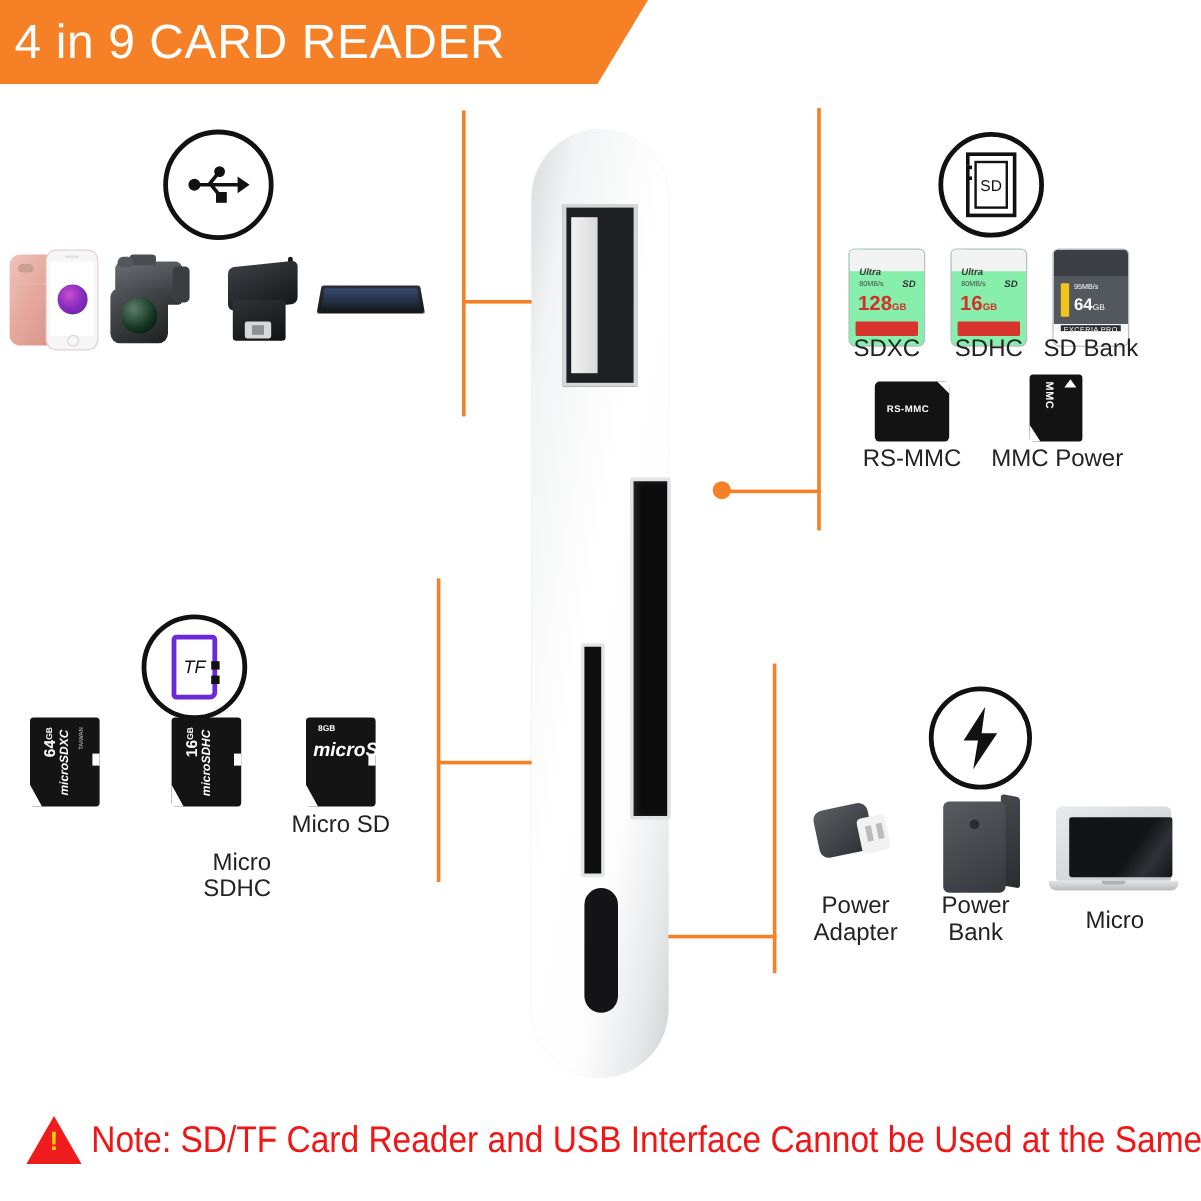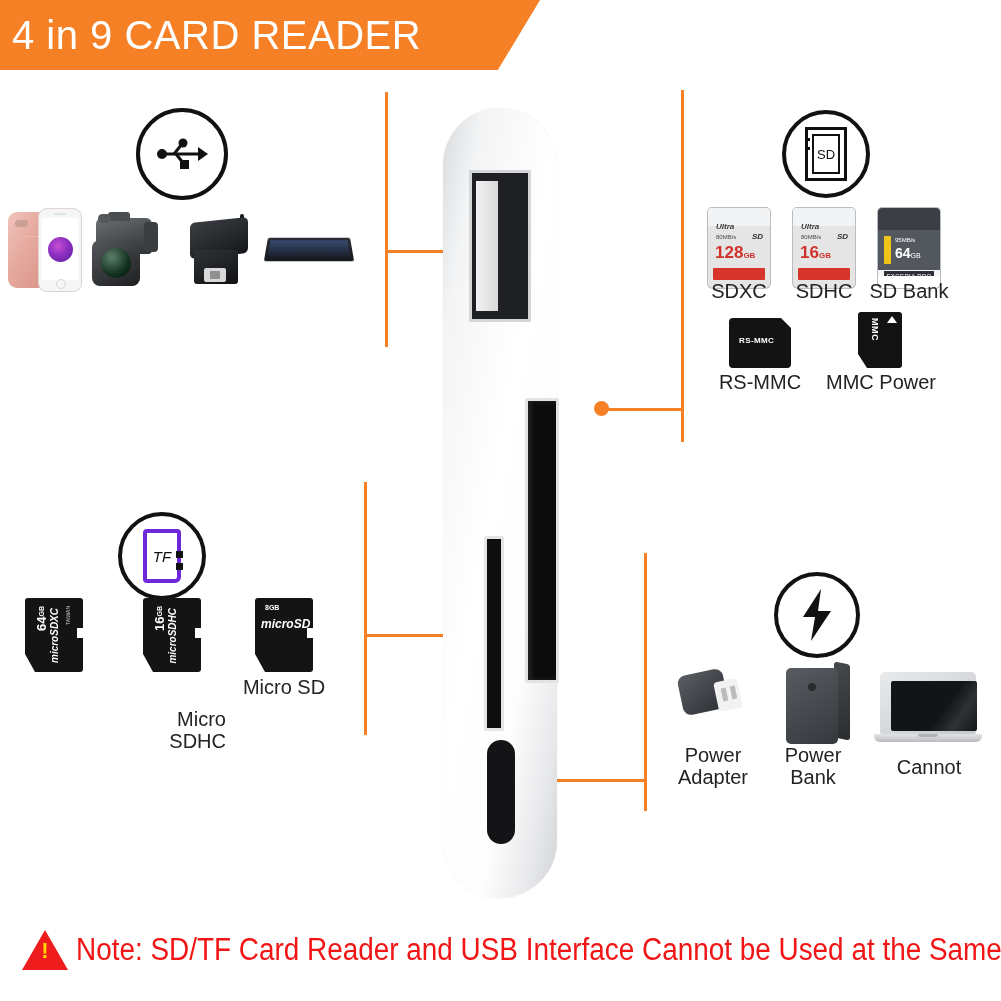--- a/index.html
+++ b/index.html
@@ -52,21 +52,21 @@
     font-size:20px;
     text-align:center;
     line-height:1.12;
     white-space:pre-line;
   }
 
   
   .sdcard{
     position:relative;
     width:62px;height:80px;
-    background:#e5e5e5;
+    background:#86efac;
     border-radius:4px 4px 5px 5px;
     box-sizing:border-box;
     overflow:hidden;
     box-shadow:0 0 0 1px #b9bcc0;
   }
   .sdcard:before{ 
     content:"";position:absolute;left:0;top:0;
     border-left:11px solid #ffffff;
     border-bottom:11px solid transparent;
   }
@@ -124,21 +124,21 @@
   .msd .brand{
     position:absolute;left:24px;top:10px;color:#fff;font-size:10px;font-weight:bold;
     writing-mode:vertical-rl;transform:rotate(180deg);font-style:italic;
   }
   .msd .fine{
     position:absolute;left:40px;top:8px;color:#cfcfcf;font-size:5px;
     writing-mode:vertical-rl;transform:rotate(180deg);
   }
   
   .msd.h .capH{position:absolute;left:10px;top:6px;color:#fff;font-size:7px;font-weight:bold;}
-  .msd.h .brandH{position:absolute;left:6px;top:20px;color:#fff;font-size:12px;font-weight:bold;font-style:italic;line-height:1;}
+  .msd.h .brandH{position:absolute;left:6px;top:20px;color:#fff;font-size:16px;font-weight:bold;font-style:italic;line-height:1;}
 
   
   #device-body{
     left:443px;top:108px;width:114px;height:790px;
     border-radius:57px;
     background:
       linear-gradient(100deg,#d9dadc 0%,#f3f4f5 16%,#ffffff 46%,#fdfdfd 70%,#e7e8ea 88%,#cfd1d4 100%);
     box-shadow:0 0 1px rgba(0,0,0,.18);
   }
   #usb-port{
@@ -446,20 +446,20 @@
   <div class="abs lbl" style="left:763px;top:744px;width:100px;">Power
 Bank</div>
 
   <div class="abs photo" style="left:874px;top:668px;width:110px;height:78px;">
     <div class="lt-lid">
       <div class="lt-screen"></div>
     </div>
     <div class="lt-base"></div>
     <div class="lt-notch"></div>
   </div>
-  <div class="abs lbl" style="left:879px;top:756px;width:100px;">Cannot</div>
+  <div class="abs lbl" style="left:879px;top:756px;width:100px;">Micro</div>
 
   <div class="abs" id="note-bar">
     <div id="warning-icon"></div>
     <div id="note-text">Note: SD/TF Card Reader and USB Interface Cannot be Used at the Same Time</div>
   </div>
 
 </div>
 
 </body></html>

